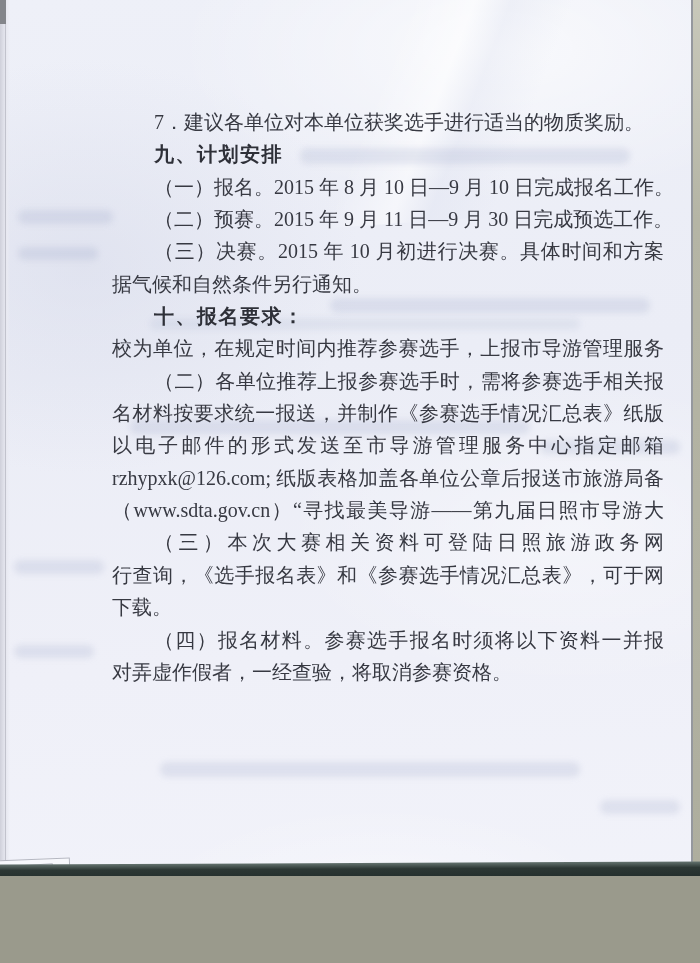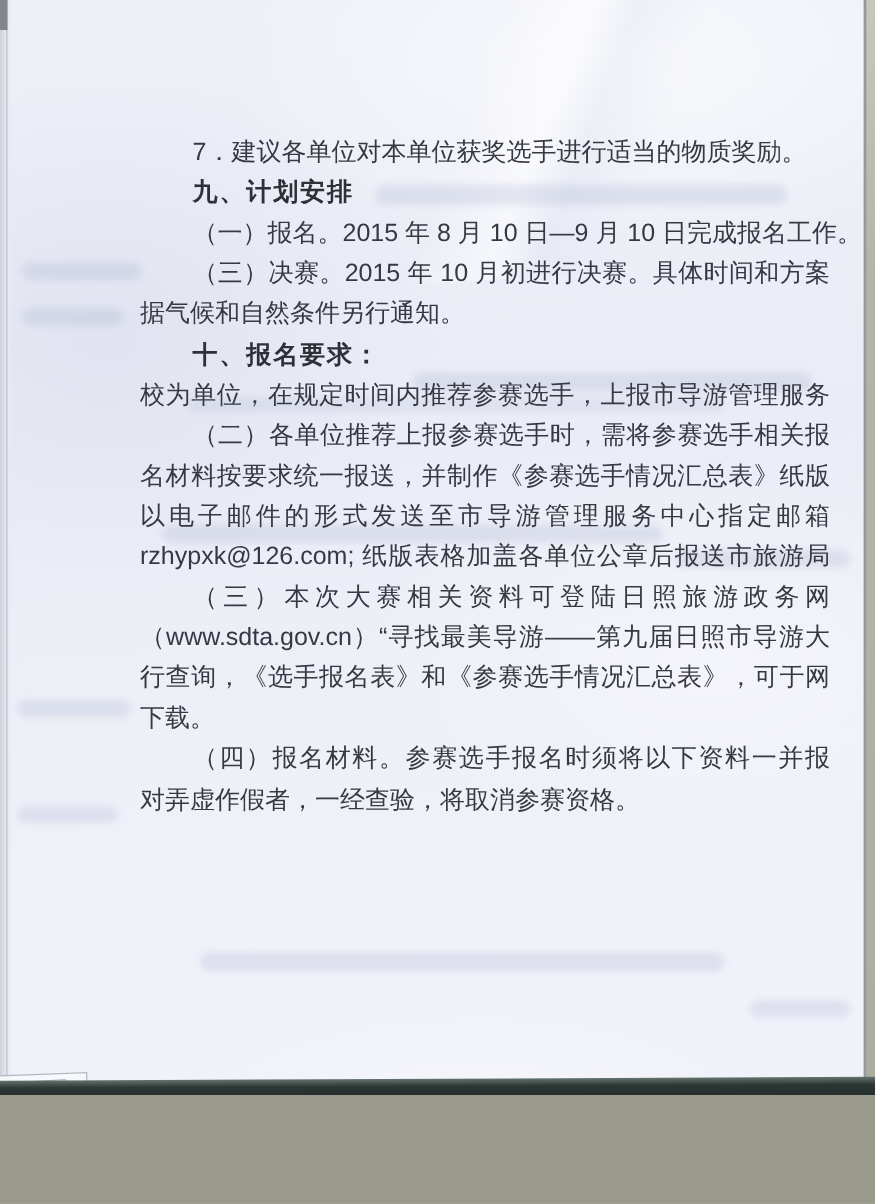--- a/index.html
+++ b/index.html
@@ -1,19 +1,19 @@
 <!DOCTYPE html>
 <html style="--paper: #eef0f8; --ink: #373942; --heading-ink: #2e3038; --scanner-bed: #b7b7a7; --scanner-shadow: #2c3734; --page-number-ink: #43454e;"><head>
 <meta charset="utf-8">
 <style>
   html,body{margin:0;padding:0;background:#9a9a8c;}
   .scan{
     position:relative;width:700px;height:876px;overflow:hidden;
     background:var(--scanner-bed,#b7b7a7);
-    font-family:Liberation Sans, sans-serif;
+    font-family:Liberation Serif, serif;
   }
   
   .paper{
     position:absolute;left:0;top:0;width:691px;height:952px;z-index:1;
     background:
       radial-gradient(ellipse 520px 250px at 72% 5%, rgba(255,255,255,.65), rgba(255,255,255,0) 62%),
       radial-gradient(ellipse 430px 320px at 12% 28%, rgba(210,214,231,.45), rgba(210,214,231,0) 65%),
       radial-gradient(ellipse 480px 260px at 82% 56%, rgba(255,255,255,.38), rgba(255,255,255,0) 60%),
       radial-gradient(ellipse 420px 200px at 55% 97%, rgba(255,255,255,.45), rgba(255,255,255,0) 60%),
       linear-gradient(176deg, var(--paper,#eef0f8) 0%, #ebedf6 38%, #eff0f8 68%, #f2f3fa 100%);
@@ -80,30 +80,31 @@
     <div class="smudge" style="left:540px;top:440px;width:140px;height:14px;"></div>
     <div class="smudge" style="left:14px;top:560px;width:90px;height:14px;"></div>
     <div class="smudge" style="left:14px;top:645px;width:80px;height:13px;"></div>
     <div class="smudge" style="left:160px;top:762px;width:420px;height:15px;"></div>
     <div class="smudge" style="left:600px;top:800px;width:80px;height:14px;"></div>
 
     <div class="textblock">
         <div class="line indent">7．建议各单位对本单位获奖选手进行适当的物质奖励。</div>
         <div class="line indent bold">九、计划安排</div>
         <div class="line indent">（一）报名。2015 年 8 月 10 日—9 月 10 日完成报名工作。</div>
+        <div class="line indent">（二）预赛。2015 年 9 月 11 日—9 月 30 日完成预选工作。</div>
         <div class="line indent justify">（三）决赛。2015 年 10 月初进行决赛。具体时间和方案根</div>
         <div class="line">据气候和自然条件另行通知。</div>
         <div class="line indent bold">十、报名要求：</div>
         <div class="line justify">校为单位，在规定时间内推荐参赛选手，上报市导游管理服务</div>
         <div class="line indent justify">（二）各单位推荐上报参赛选手时，需将参赛选手相关报</div>
         <div class="line justify">名材料按要求统一报送，并制作《参赛选手情况汇总表》纸版</div>
         <div class="line justify">以电子邮件的形式发送至市导游管理服务中心指定邮箱</div>
         <div class="line justify">rzhypxk@126.com; 纸版表格加盖各单位公章后报送市旅游局备</div>
+        <div class="line justify">（www.sdta.gov.cn）“寻找最美导游——第九届日照市导游大</div>
         <div class="line indent justify">（三）本次大赛相关资料可登陆日照旅游政务网</div>
-        <div class="line justify">（www.sdta.gov.cn）“寻找最美导游——第九届日照市导游大</div>
         <div class="line justify">行查询，《选手报名表》和《参赛选手情况汇总表》，可于网上</div>
         <div class="line">下载。</div>
         <div class="line indent justify">（四）报名材料。参赛选手报名时须将以下资料一并报送。</div>
         <div class="line">对弄虚作假者，一经查验，将取消参赛资格。</div>
       </div>
 
     <div class="pagenum">— 12 —</div>
 
     <div class="edge-left"></div>
     <div class="notch"></div>

